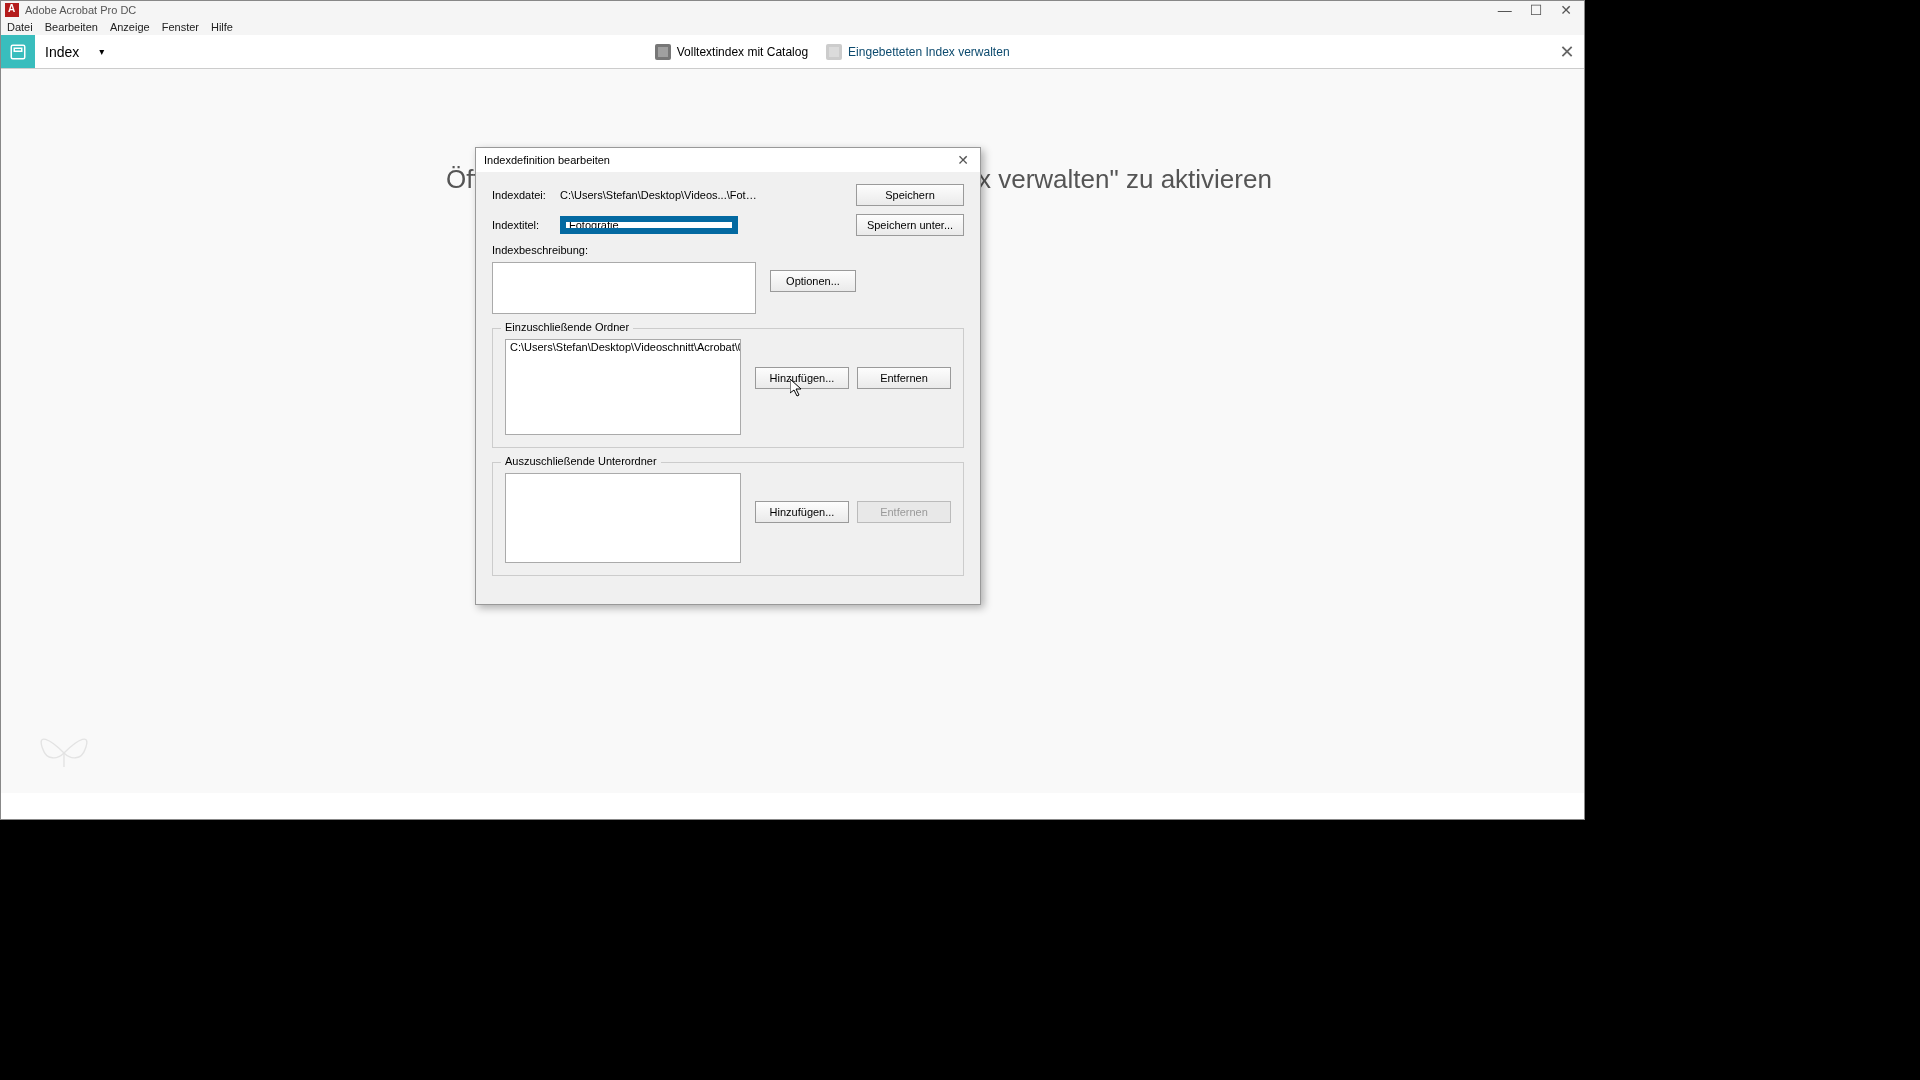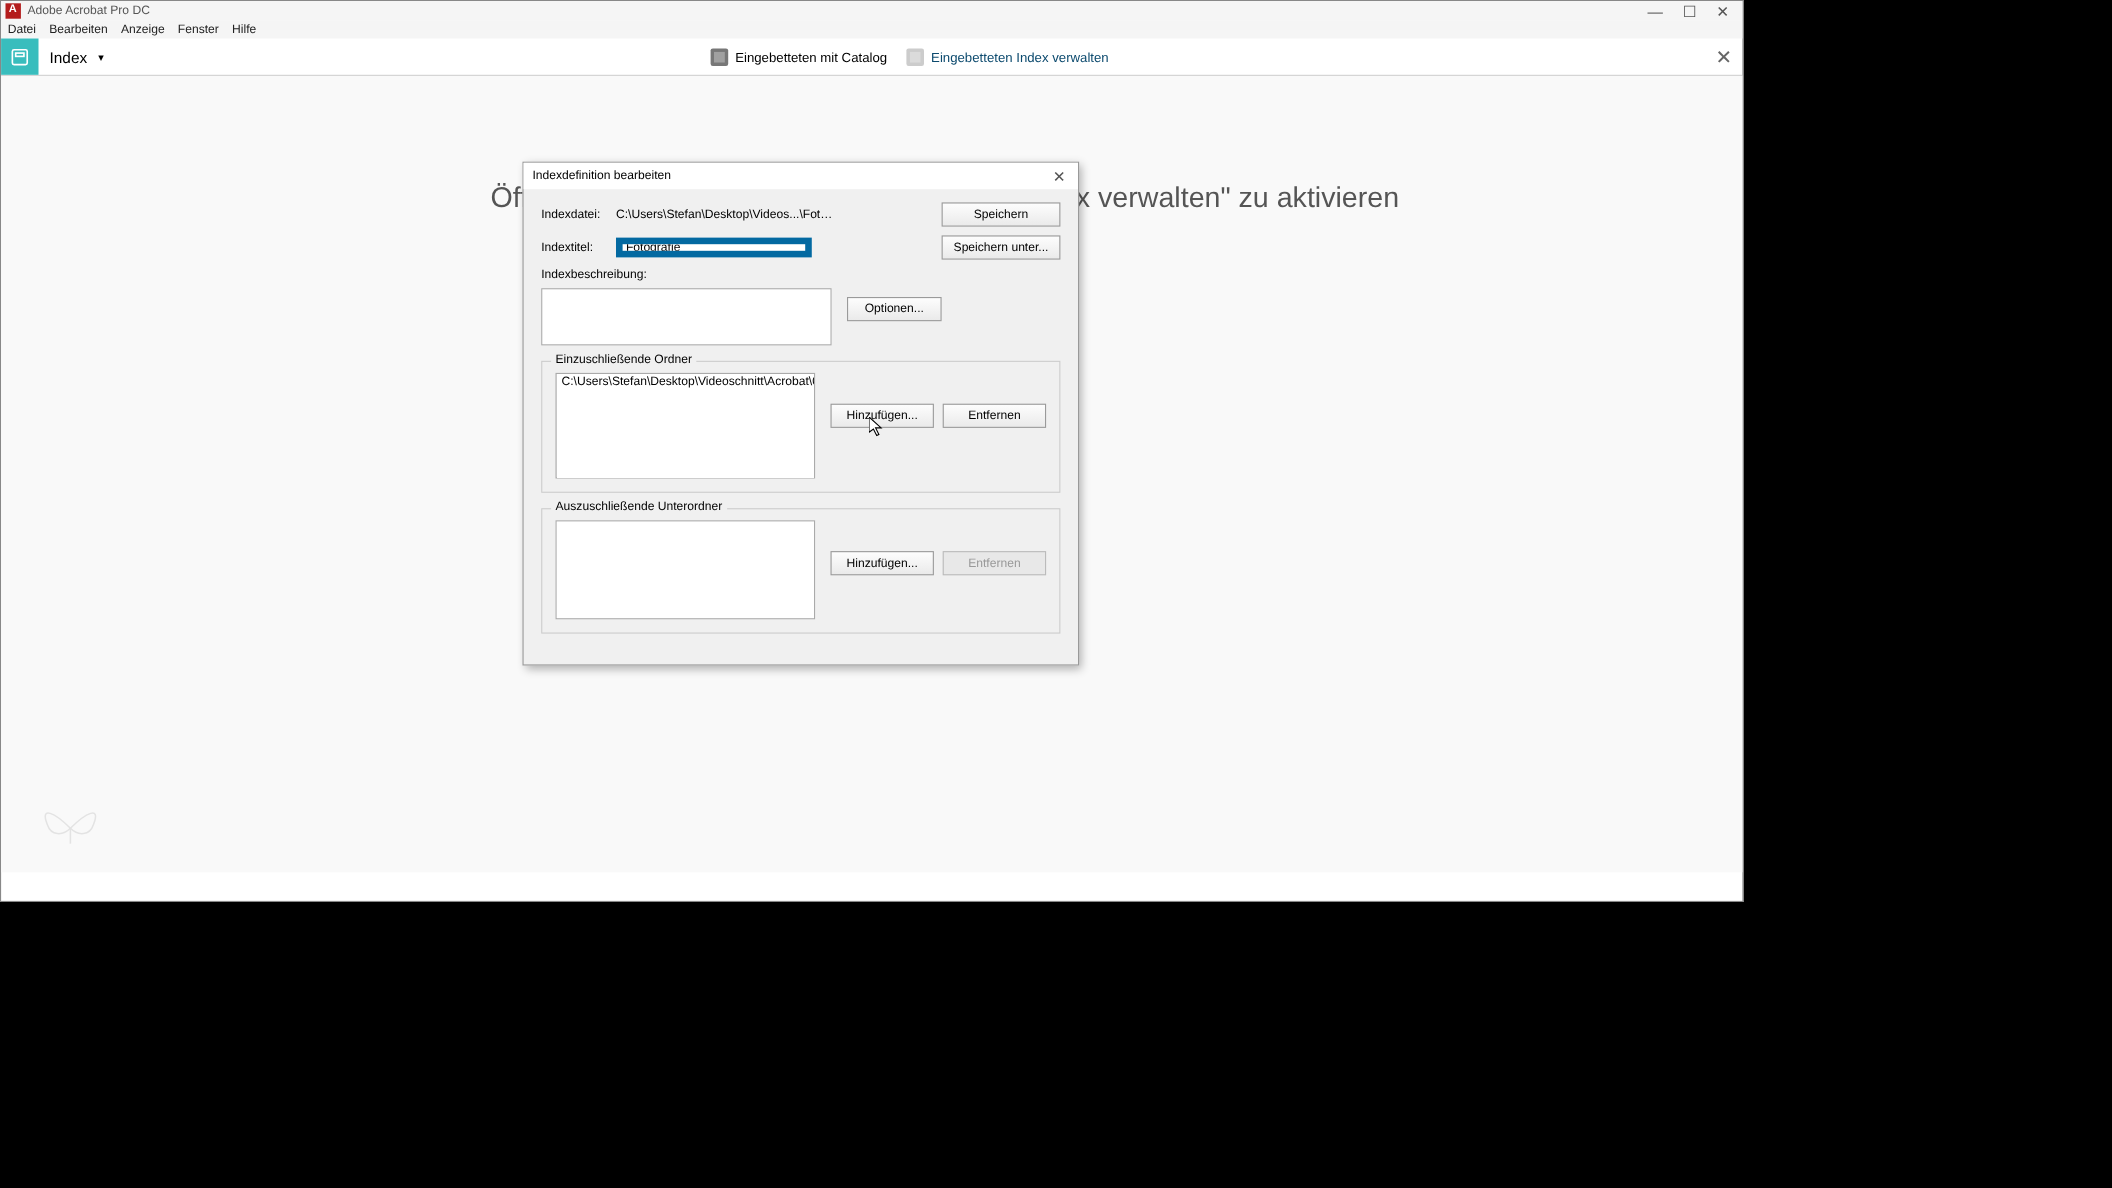--- a/index.html
+++ b/index.html
@@ -112,21 +112,21 @@
   display: flex;
   align-items: center;
   justify-content: center;
 }
 .toolbar-left-square svg { width: 18px; height: 18px; }
 .toolbar-index-btn {
   display: flex;
   align-items: center;
   padding: 0 10px;
   font-size: 14px;
-  gap: 10px;
+  gap: 20px;
   cursor: pointer;
 }
 .toolbar-center {
   flex: 1;
   display: flex;
   align-items: center;
   justify-content: center;
   gap: 18px;
 }
 .toolbar-center .item {
@@ -329,21 +329,21 @@
       <span>Index</span>
         <span style="font-size:10px">▾</span>
     </div>
     <div class="toolbar-center">
       <div class="item">
         <div class="icon-box">
           <svg width="10" height="10" viewBox="0 0 10 10">
               <rect width="10" height="10" fill="#fff" opacity="0.3"></rect>
             </svg>
         </div>
-        <span>Eingebetteten mit Catalog</span>
+        <span>Volltextindex mit Catalog</span>
       </div>
       <div class="item disabled">
         <div class="icon-box">
           <svg width="10" height="10" viewBox="0 0 10 10">
               <rect width="10" height="10" fill="#fff" opacity="0.3"></rect>
             </svg>
         </div>
         <span>Eingebetteten Index verwalten</span>
       </div>
     </div>

